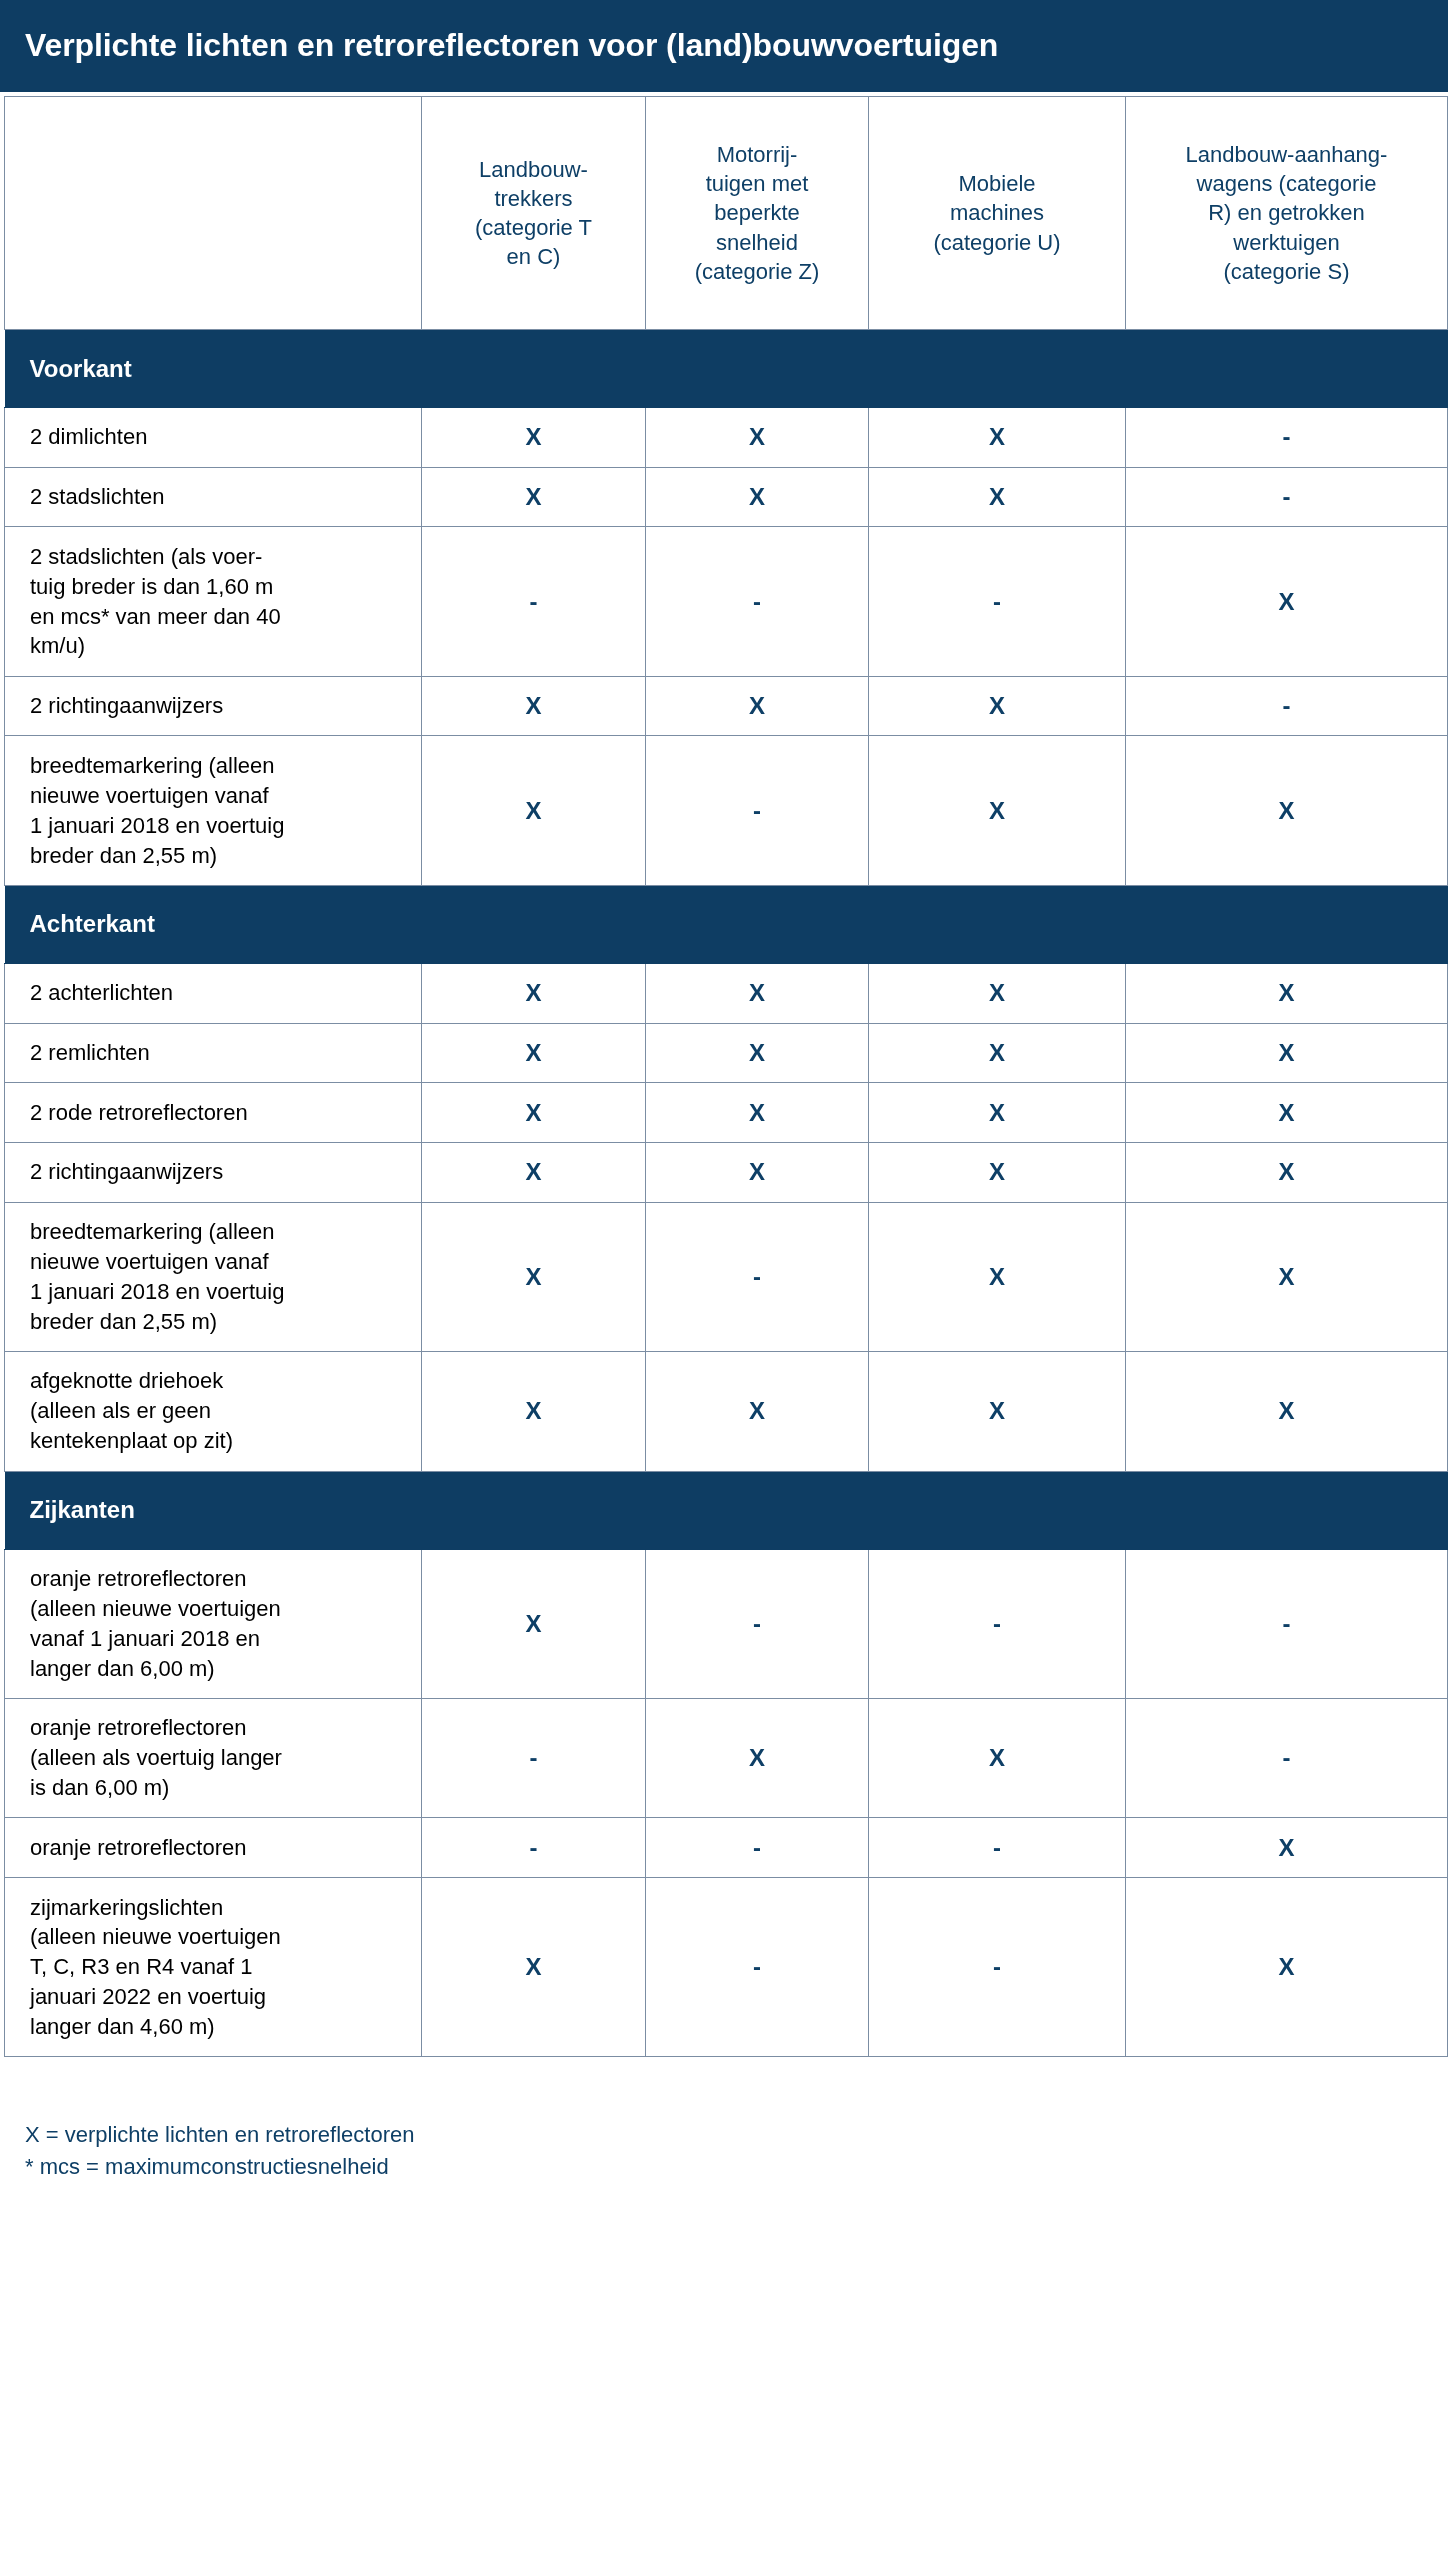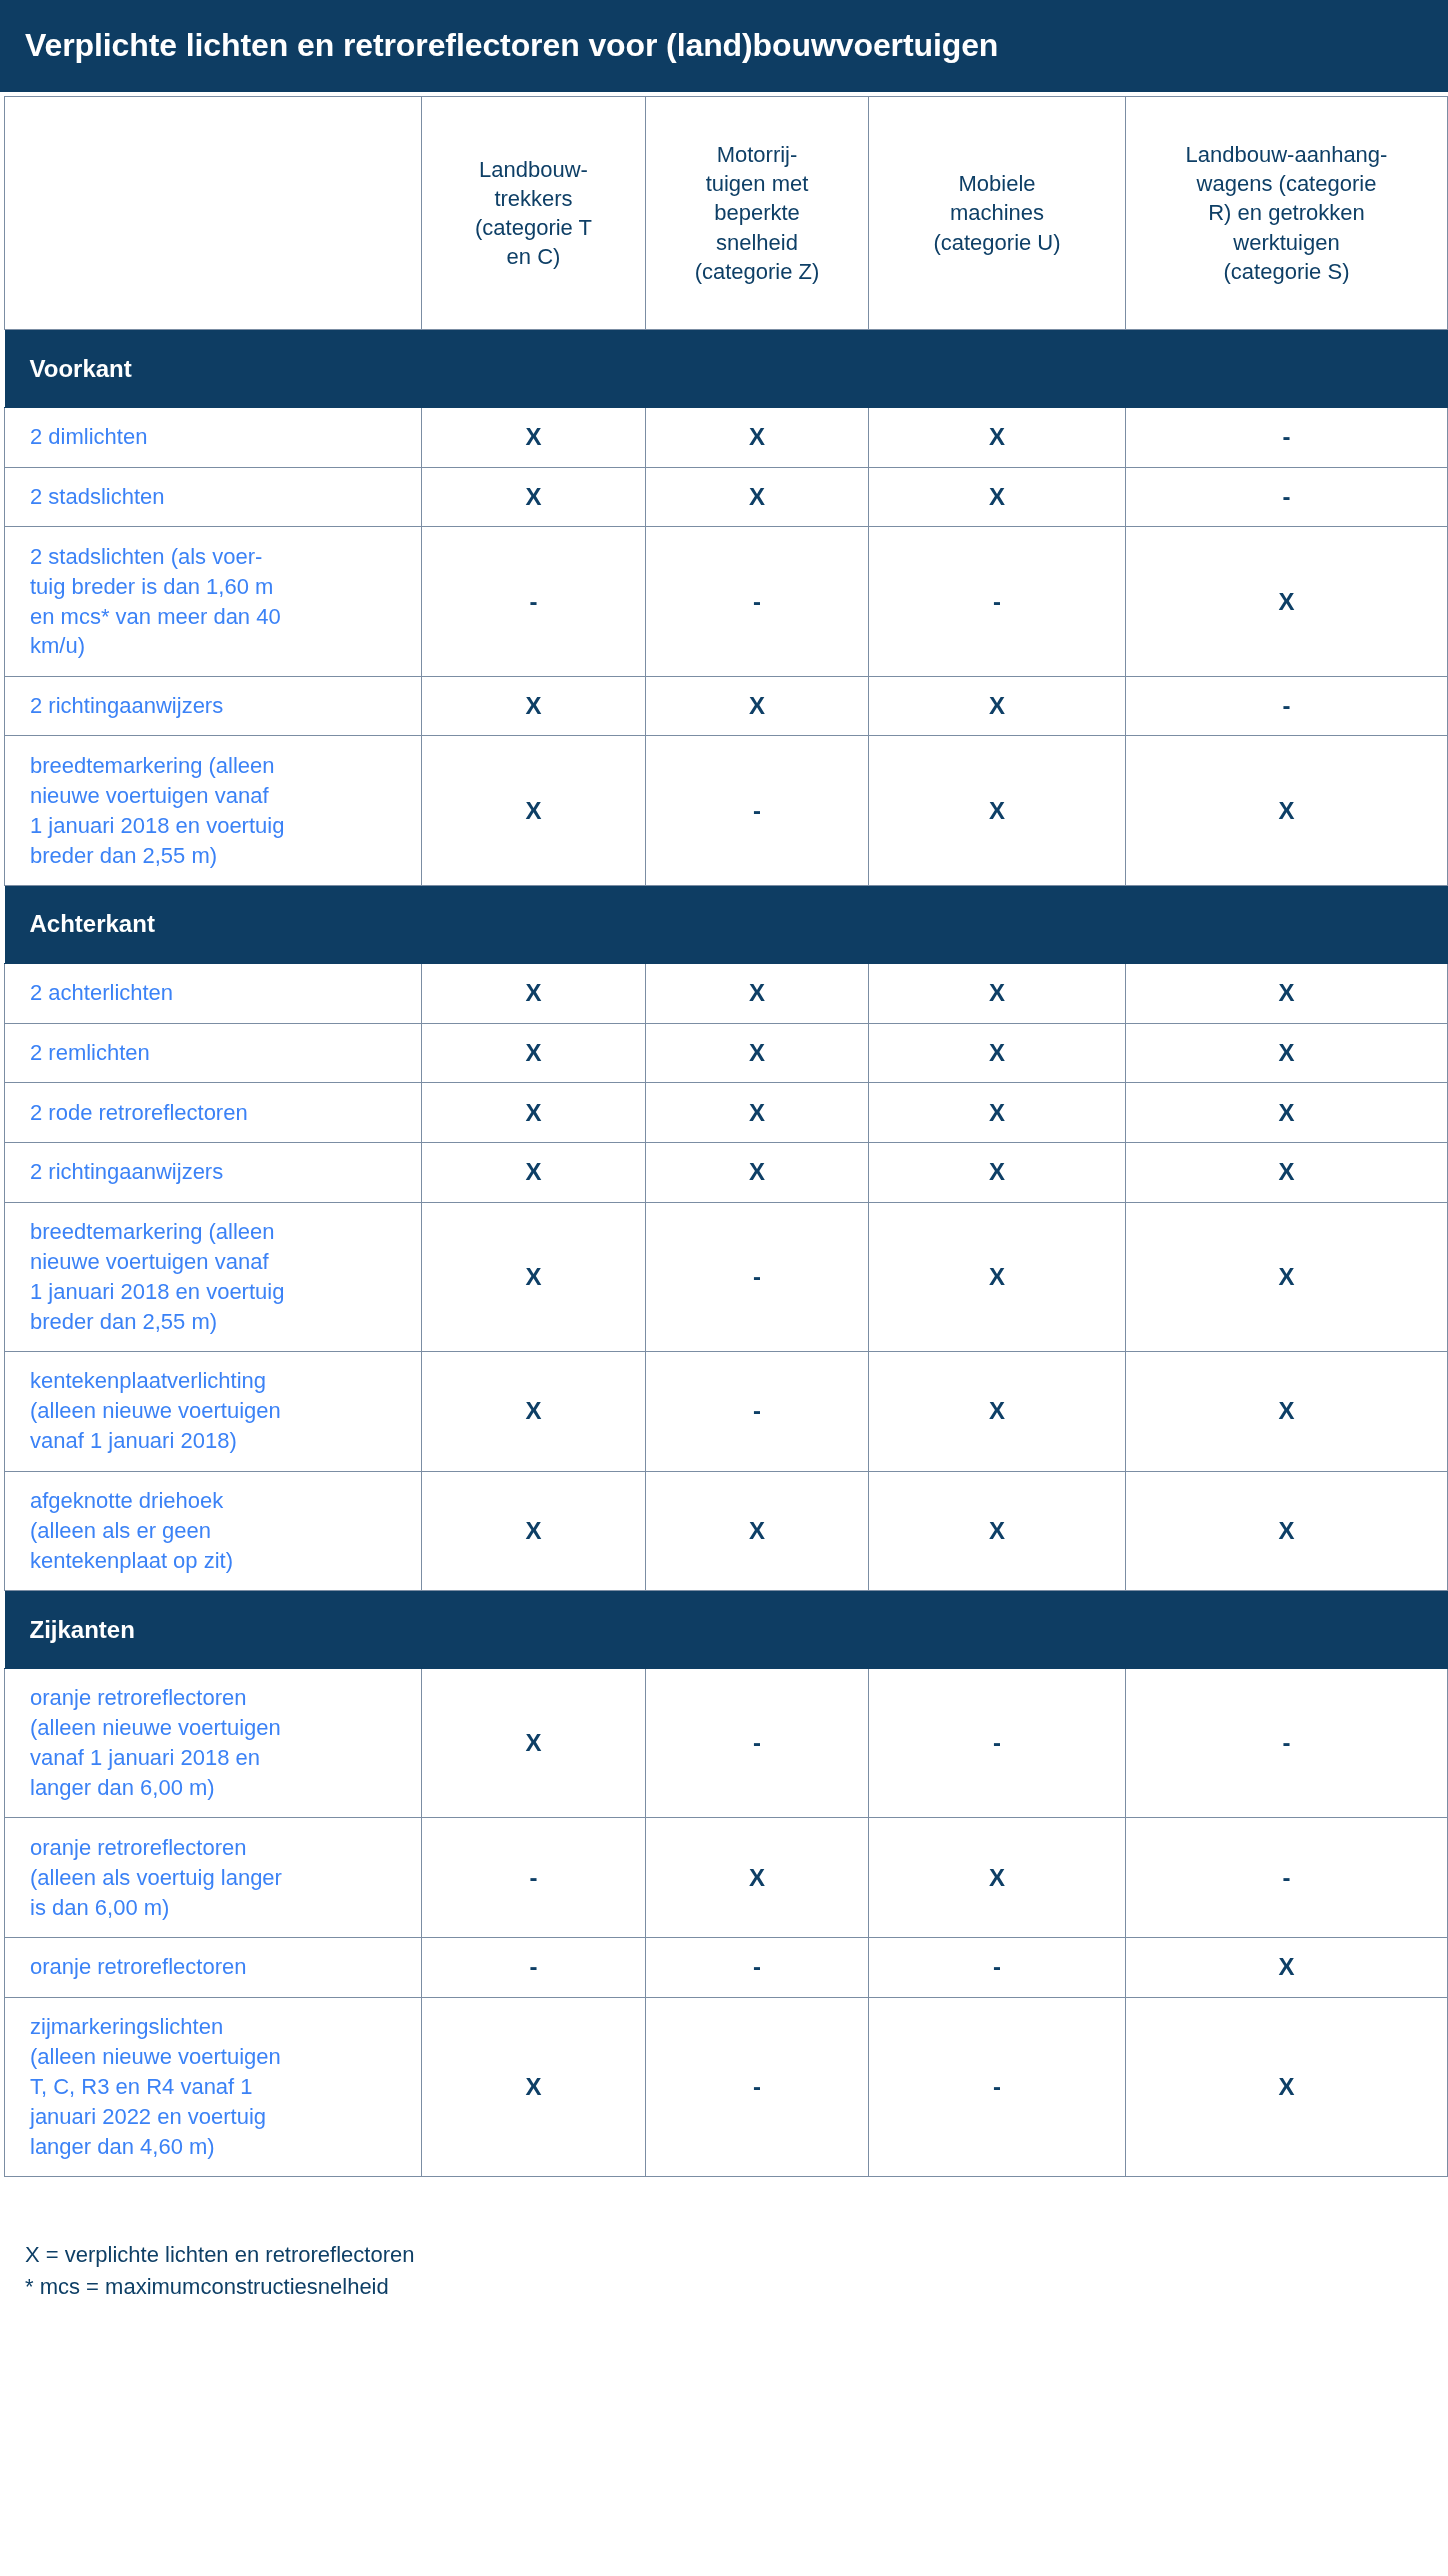--- a/index.html
+++ b/index.html
@@ -89,21 +89,21 @@
     height: 78px;
     text-align: left;
   }
 
   
   td.label-cell {
     font-size: 22px;
     line-height: 1.36;
     padding: 14.4px 15.5px 14.4px 25px;
     text-align: left;
-    color: #3b82f6;
+    color: #000000;
   }
   td.mark-cell {
     font-size: 24px;
     font-weight: bold;
     text-align: center;
     color: #0e3f66;
     padding: 10.3px 3.1px;
   }
   td.mark-cell.dash {
     font-weight: bold;
@@ -237,29 +237,20 @@
           <td class="label-cell" style="white-space: pre-line;">breedtemarkering (alleen
 nieuwe voertuigen vanaf
 1 januari 2018 en voertuig
 breder dan 2,55 m)</td>
           <td class="mark-cell">X</td>
           <td class="mark-cell dash">-</td>
           <td class="mark-cell">X</td>
           <td class="mark-cell">X</td>
         </tr>
         <tr>
-          <td class="label-cell" style="white-space: pre-line;">kentekenplaatverlichting
-(alleen nieuwe voertuigen
-vanaf 1 januari 2018)</td>
-          <td class="mark-cell">X</td>
-          <td class="mark-cell dash">-</td>
-          <td class="mark-cell">X</td>
-          <td class="mark-cell">X</td>
-        </tr>
-        <tr>
           <td class="label-cell" style="white-space: pre-line;">afgeknotte driehoek
 (alleen als er geen
 kentekenplaat op zit)</td>
           <td class="mark-cell">X</td>
           <td class="mark-cell">X</td>
           <td class="mark-cell">X</td>
           <td class="mark-cell">X</td>
         </tr>
         <tr class="section-row">
           <td colspan="5">Zijkanten</td>

